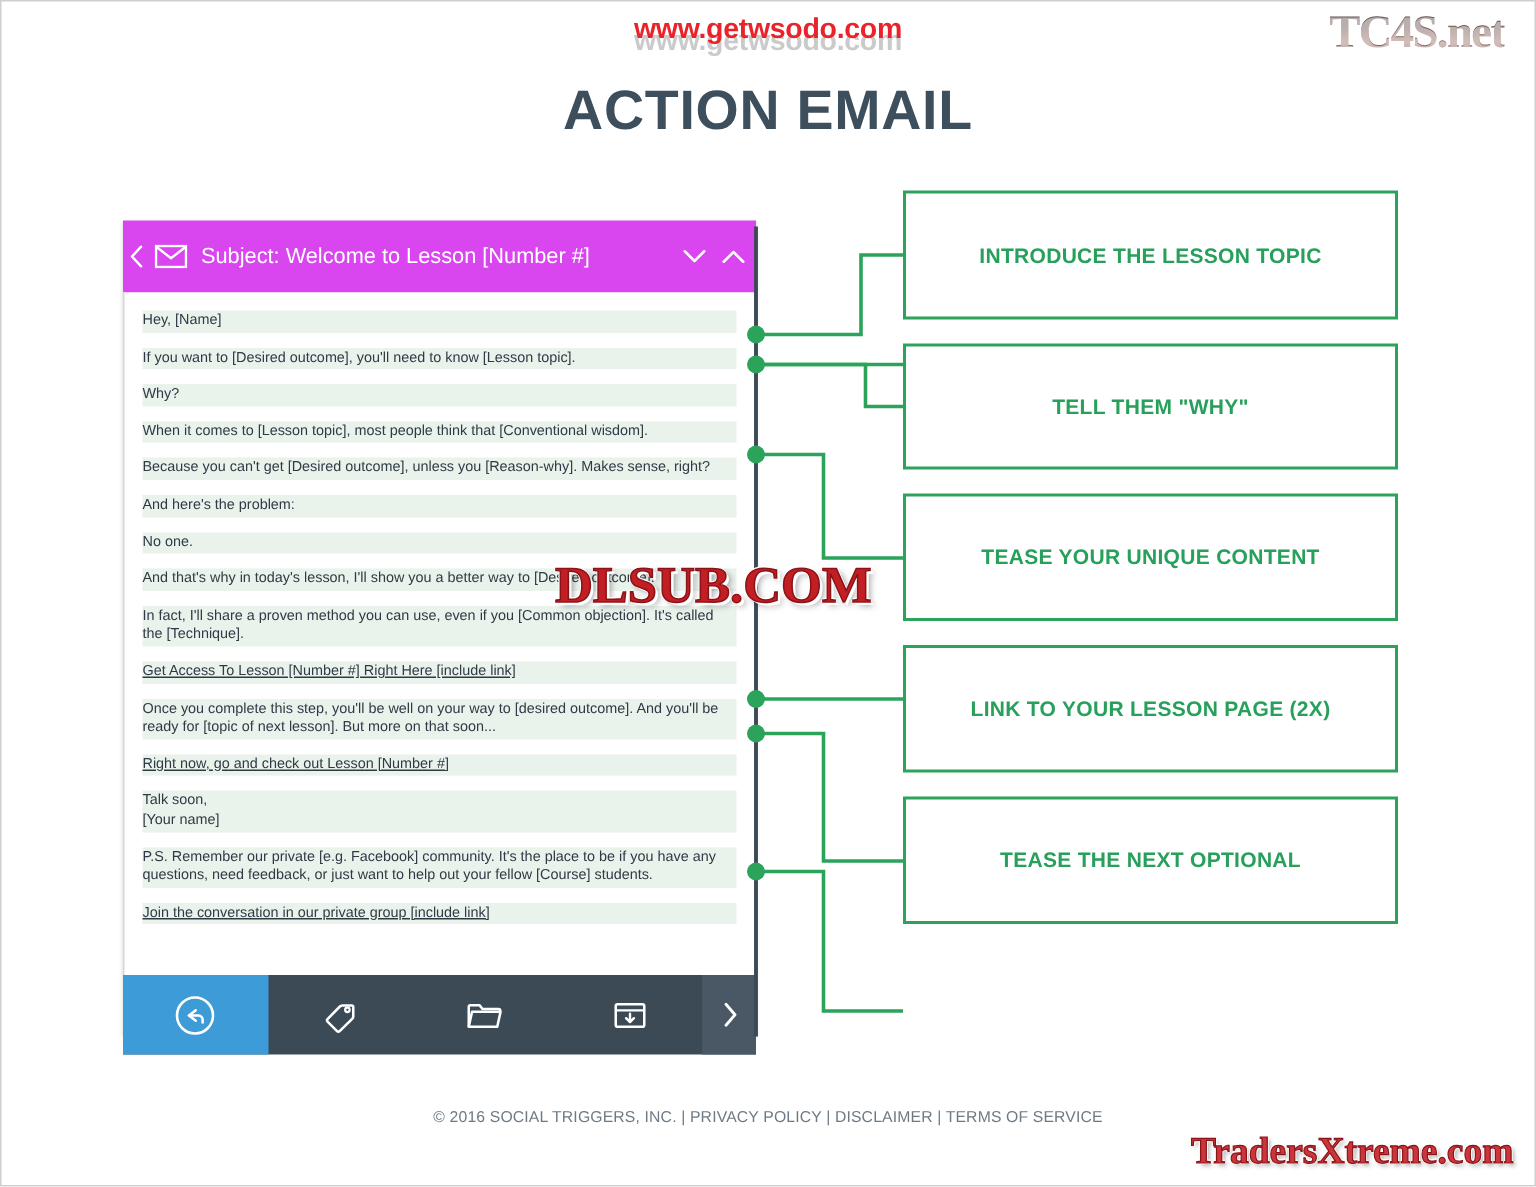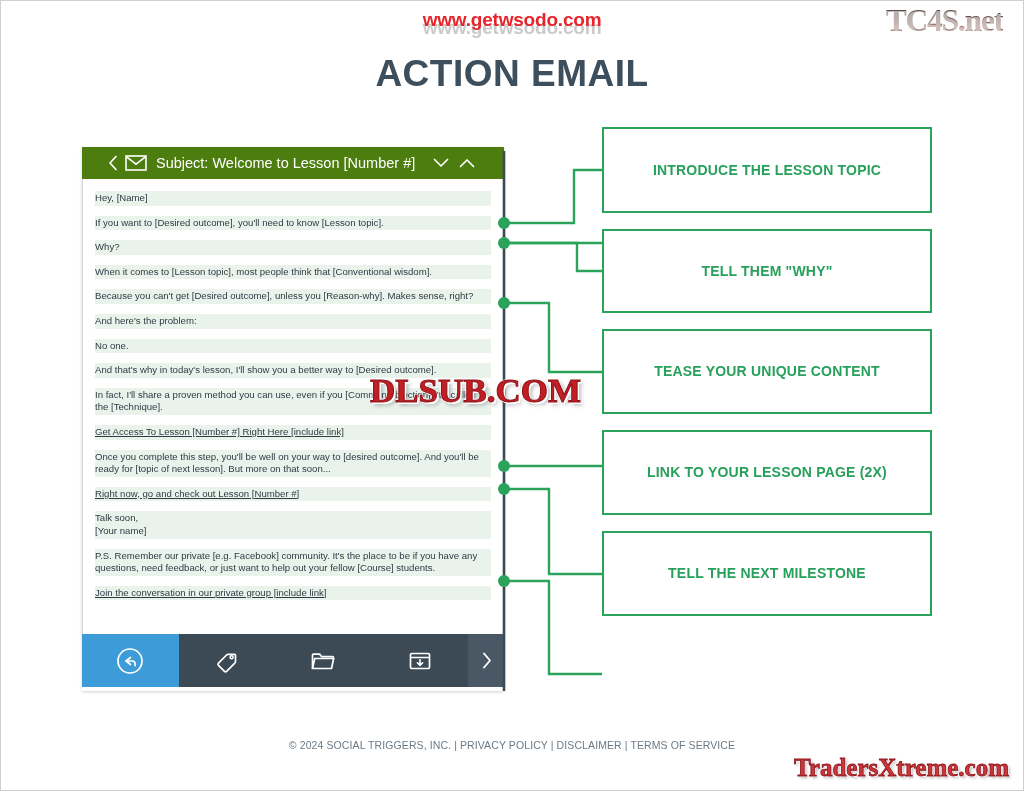--- a/index.html
+++ b/index.html
@@ -115,25 +115,25 @@
   .email-card {
     position: absolute;
     left: 81px;
     top: 146px;
     width: 422px;
     height: 544px;
     background: #ffffff;
     box-shadow: 0 1px 3px rgba(0,0,0,.18);
   }
   .email-header {
-    height: 32px;
-    background: #4d7c0f;
-    display: flex;
-    align-items: center;
-    padding: 0 24px;
+    height: 48px;
+    background: #d946ef;
+    display: flex;
+    align-items: center;
+    padding: 0 2px;
     box-sizing: border-box;
     color: #ffffff;
   }
   .email-header .back-chev {
     width: 14px;
     display: flex;
     align-items: center;
     justify-content: center;
     margin-right: 5px;
   }
@@ -356,23 +356,23 @@
     <circle cx="503" cy="302" r="6" fill="#2ba35a"></circle>
     <circle cx="503" cy="465" r="6" fill="#2ba35a"></circle>
     <circle cx="503" cy="488" r="6" fill="#2ba35a"></circle>
     <circle cx="503" cy="580" r="6" fill="#2ba35a"></circle>
   </svg>
 
   <div class="callout" style="top:126px;height:86px;">INTRODUCE THE LESSON TOPIC</div>
   <div class="callout" style="top:228px;height:84px;">TELL THEM "WHY"</div>
   <div class="callout" style="top:328px;height:85px;">TEASE YOUR UNIQUE CONTENT</div>
   <div class="callout" style="top:429px;height:85px;">LINK TO YOUR LESSON PAGE (2X)</div>
-  <div class="callout" style="top:530px;height:85px;">TELL THE NEXT MILESTONE</div>
-
-  <div class="footer">© 2024 SOCIAL TRIGGERS, INC. | PRIVACY POLICY | DISCLAIMER | TERMS OF SERVICE</div>
+  <div class="callout" style="top:530px;height:85px;">TEASE THE NEXT OPTIONAL</div>
+
+  <div class="footer">© 2016 SOCIAL TRIGGERS, INC. | PRIVACY POLICY | DISCLAIMER | TERMS OF SERVICE</div>
 
   <div class="wm-top-center">
     <span class="ghost">www.getwsodo.com</span>
     <span class="red">www.getwsodo.com</span>
   </div>
   <div class="wm-tc4s">TC4S.net</div>
   <div class="wm-dlsub">DLSUB.COM</div>
   <div class="wm-traders">TradersXtreme.com</div>
 
 </div>

